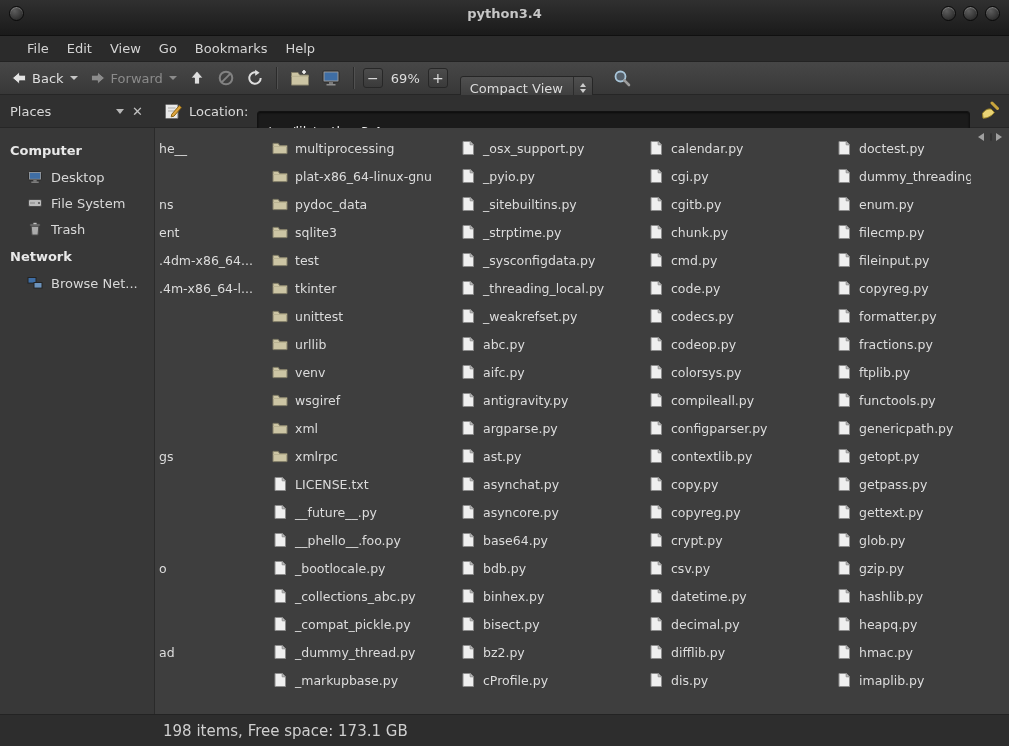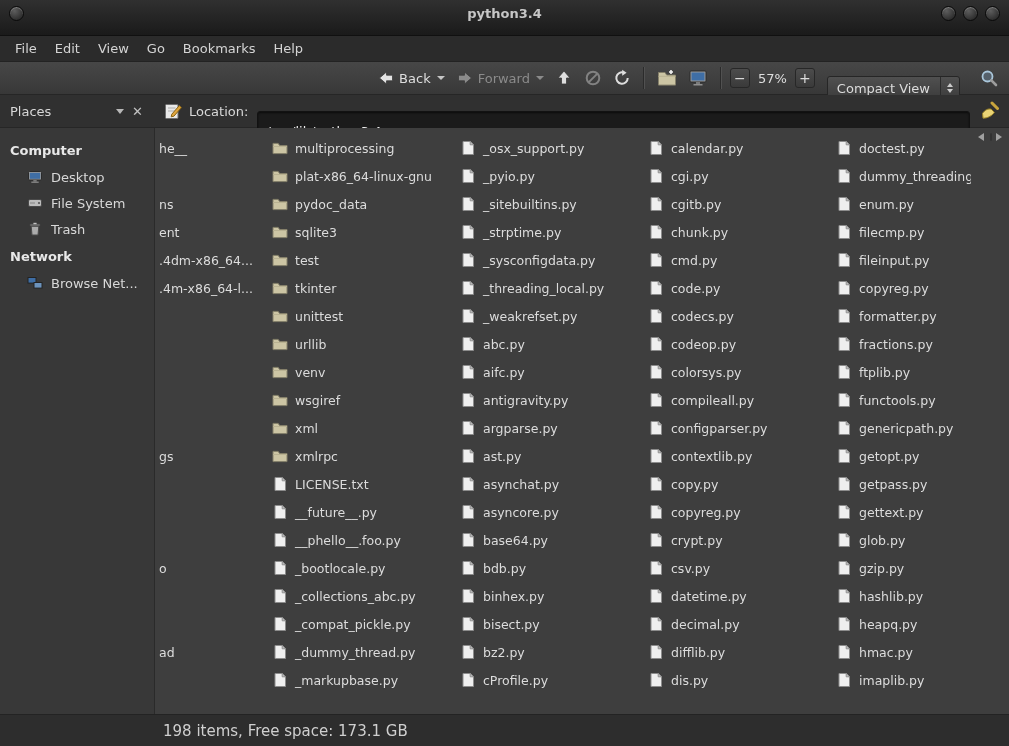--- a/index.html
+++ b/index.html
@@ -14,26 +14,26 @@
   .title { position:absolute; left:0; right:0; top:0; line-height:28px; text-align:center;
            color:#c6c6c6; font-weight:bold; }
   .wbtn { width:15px; height:15px; border-radius:50%;
           background:radial-gradient(circle at 35% 30%, #5e5e5e, #1d1d1d);
           border:1px solid #0a0a0a; box-shadow:inset 0 1px 1px rgba(255,255,255,.3); }
   .tb-left { position:absolute; left:9px; top:6px; }
   .tb-right { position:absolute; right:9px; top:6px; display:flex; gap:7px; }
 
   
   .menubar { height:26px; min-height:26px; background:#2b2b2b; display:flex; align-items:center;
-             padding:0 6px; border-bottom:1px solid #232323; }
+             padding:0 18px; border-bottom:1px solid #232323; }
   .menu-item { padding:3px 9px; color:#d4d4d4; cursor:default; }
 
   
   .toolbar { height:32px; min-height:32px; background:linear-gradient(#474747,#383838);
-             border-bottom:1px solid #262626; display:flex; align-items:center; padding:16px 6px; gap:3px;justify-content:flex-end; }
+             border-bottom:1px solid #262626; display:flex; align-items:center; padding:16px 6px; gap:3px; }
   .tool-btn { display:flex; align-items:center; gap:4px; padding:3px 4px; border-radius:3px; color:#dedede; }
   .tool-btn.disabled { color:#8b8b8b; }
   .caret-down { width:0; height:0; border-left:4px solid transparent; border-right:4px solid transparent;
                 border-top:4px solid #c6c6c6; margin-left:2px; }
   .caret-down.dim { border-top-color:#8b8b8b; }
   .tsep { width:2px; height:22px; border-left:1px solid #2b2b2b; border-right:1px solid #515151; margin:0 5px; }
   .zoom-btn { width:20px; height:20px; border:1px solid #272727; border-radius:3px;
               background:linear-gradient(#4c4c4c,#3a3a3a); color:#ddd; display:flex;
               align-items:center; justify-content:center; font-size:14px; line-height:1; }
   .zoom-level { padding:0 5px; color:#dedede; }
@@ -161,21 +161,21 @@
     <div class="tool-btn">
       <svg width="20" height="20" viewBox="0 0 20 20">
           <rect x="2" y="3" width="16" height="11" rx="1" fill="#9a9a9a" stroke="#2a2a2a"></rect>
           <rect x="3.5" y="4.5" width="13" height="8" fill="#3f6ea5"></rect>
           <rect x="8" y="14" width="4" height="2" fill="#7a7a7a"></rect>
           <rect x="5.5" y="16" width="9" height="1.5" fill="#8e8e8e"></rect>
         </svg>
     </div>
     <div class="tsep"></div>
     <div class="zoom-btn">−</div>
-    <span class="zoom-level">57%</span>
+    <span class="zoom-level">69%</span>
     <div class="zoom-btn">+</div>
     <div class="combo">
       <span>Compact View</span>
       <div class="combo-spin">
         <div class="tri-up"></div>
           <div class="tri-down"></div>
       </div>
     </div>
     <div class="tool-btn search-btn">
       <svg width="20" height="20" viewBox="0 0 20 20">

